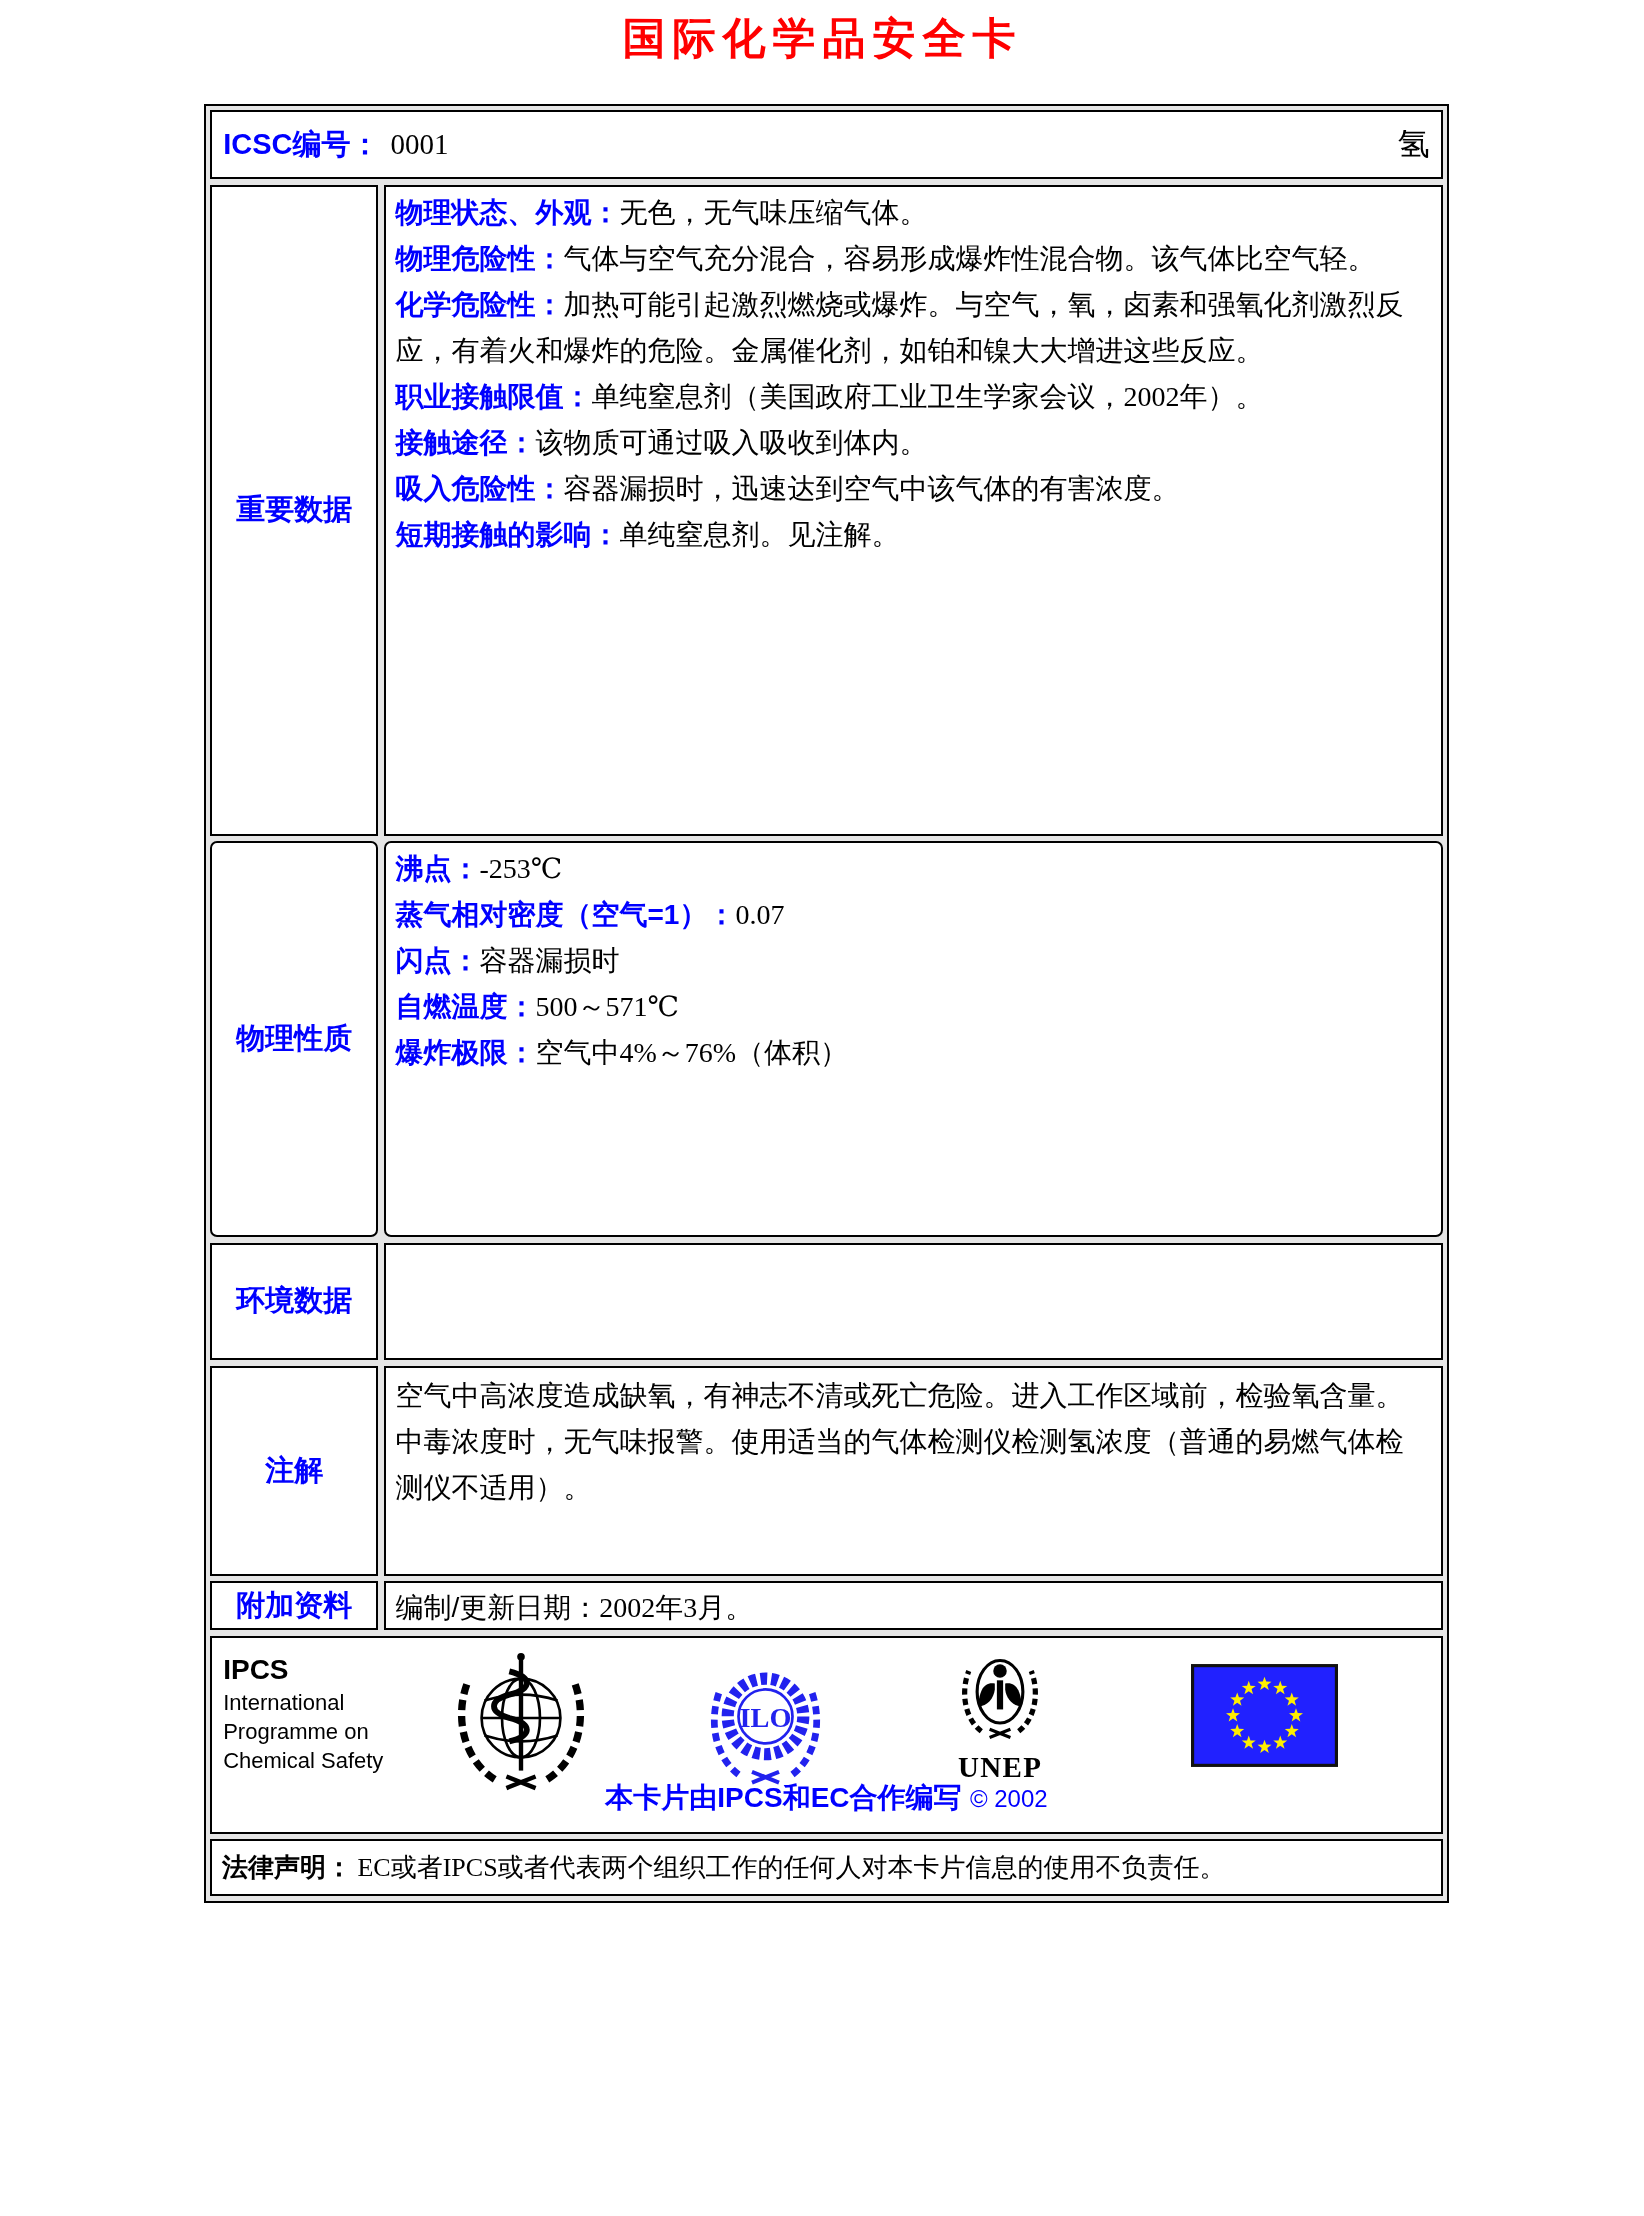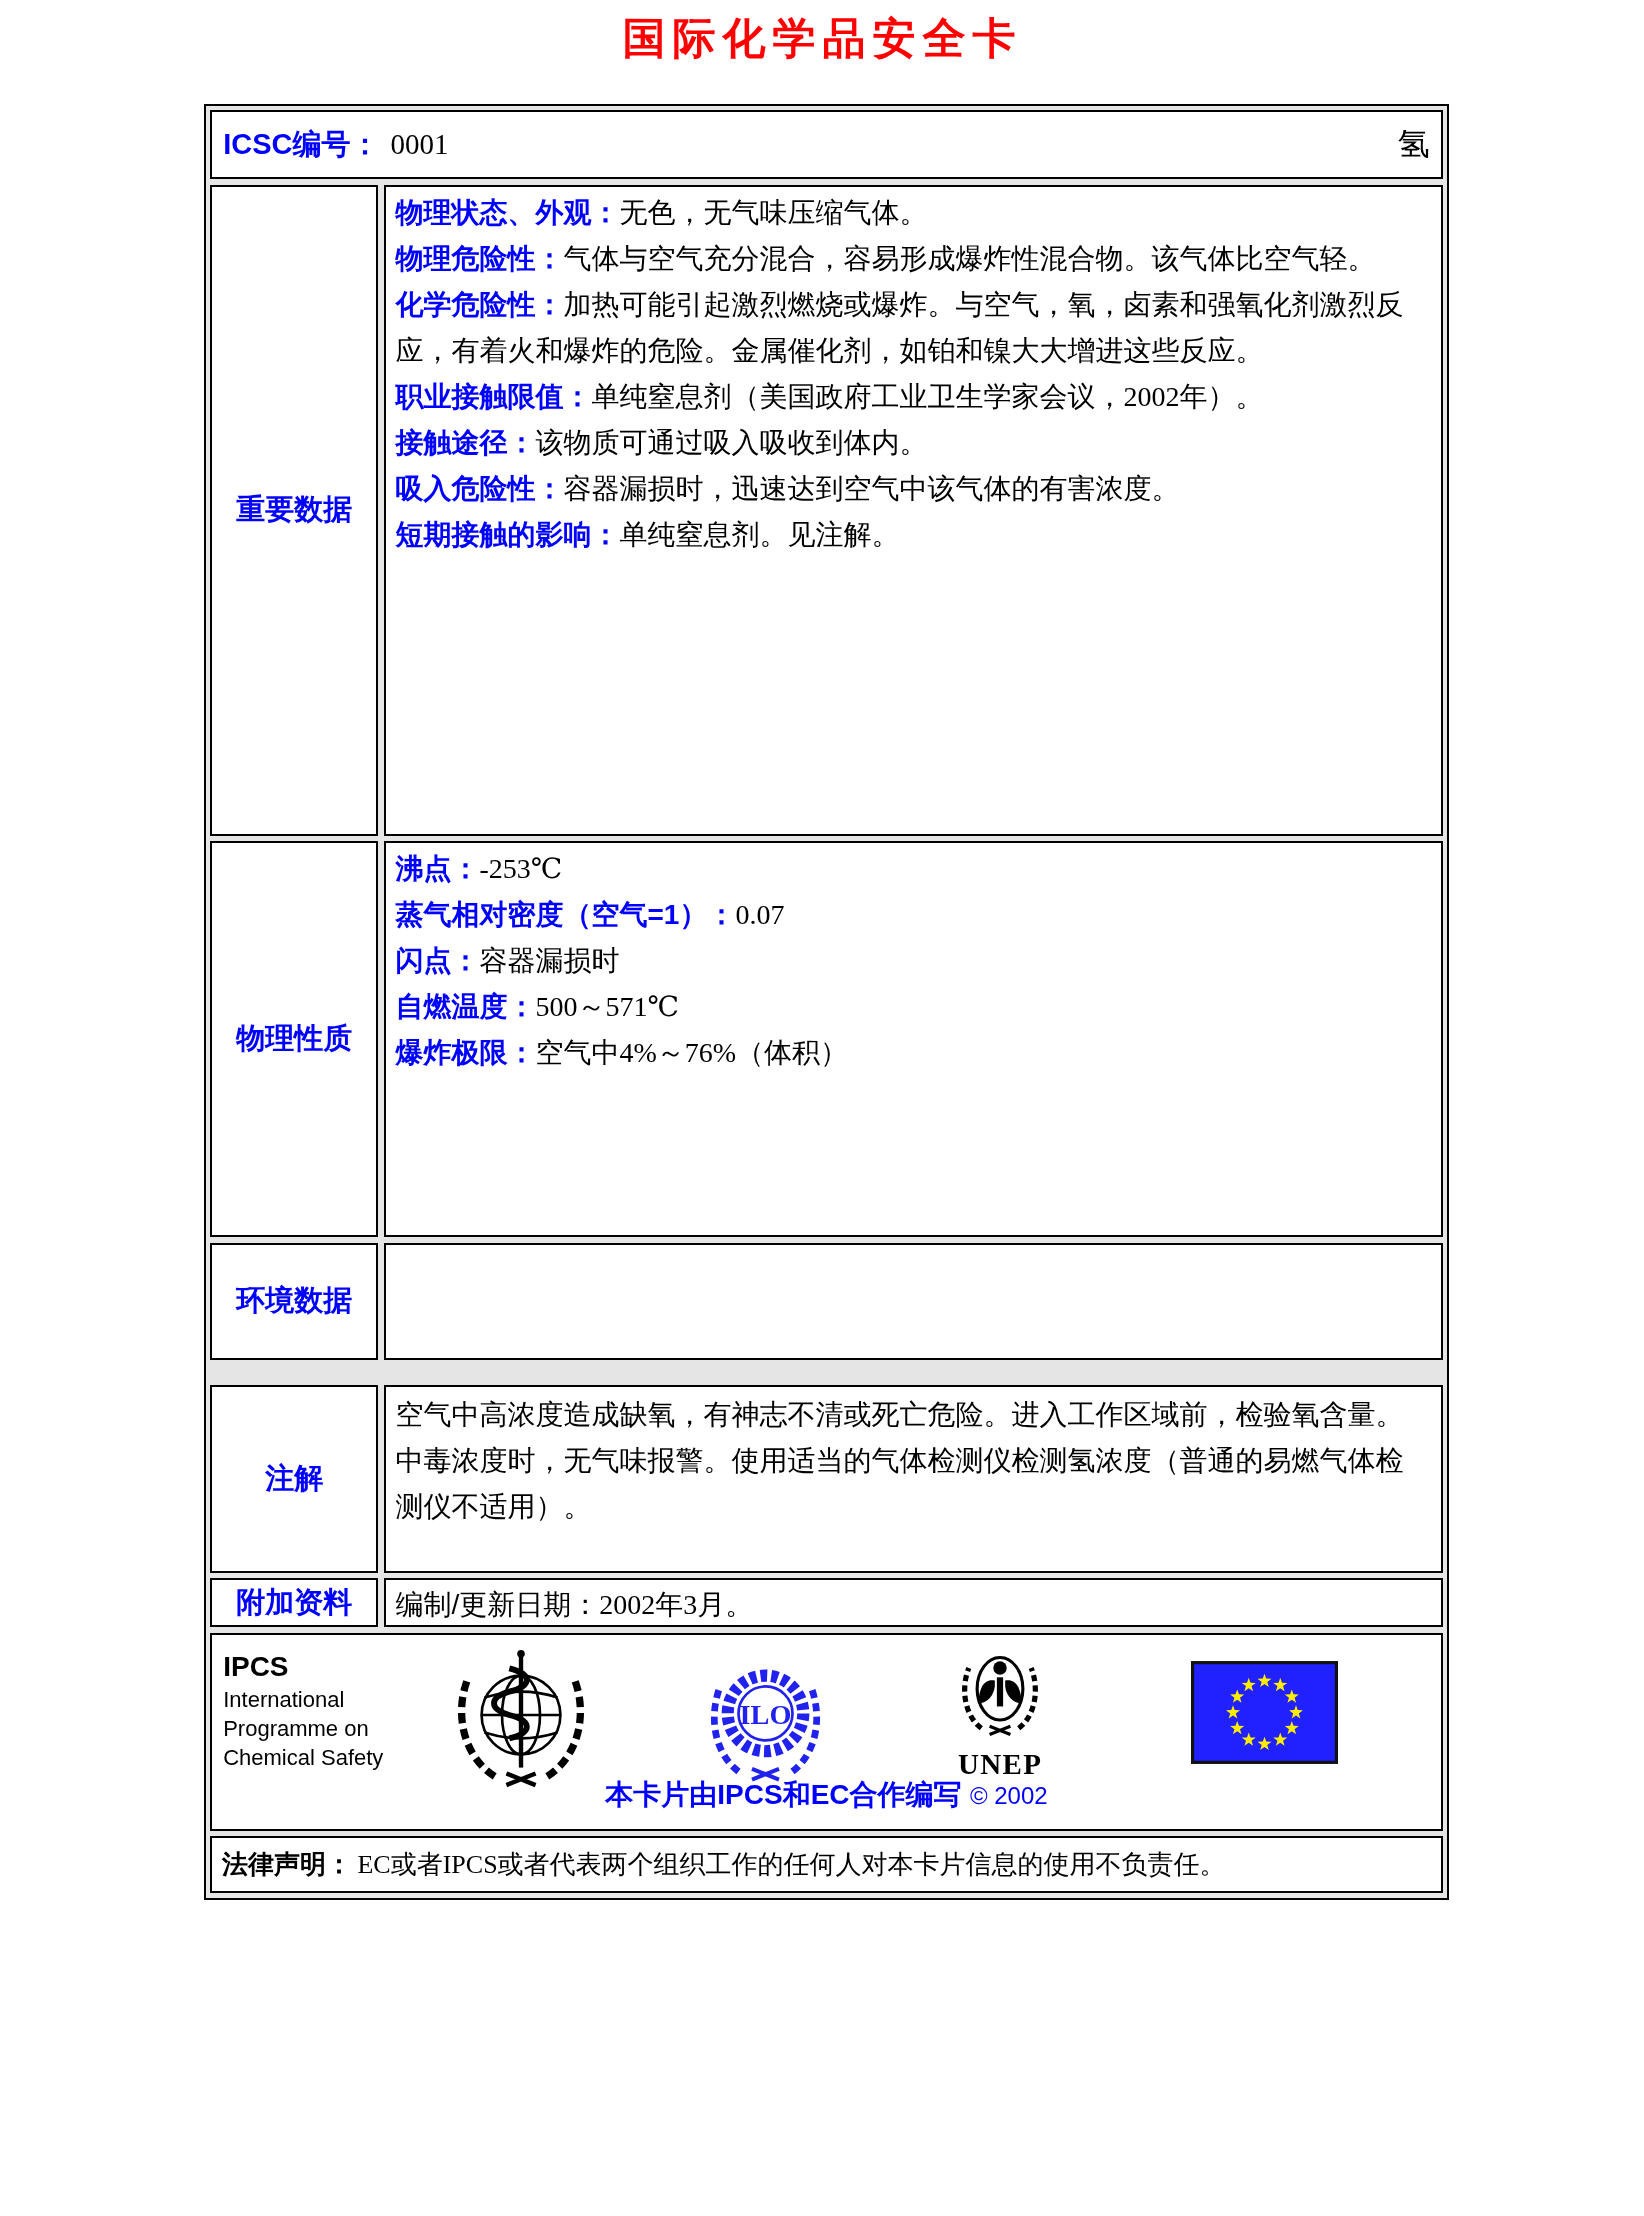--- a/index.html
+++ b/index.html
@@ -15,23 +15,23 @@
   .row:last-child{margin-bottom:0;}
   .cell{border:2.1px solid #000;background:#fff;box-sizing:border-box;}
   .label-cell{width:168px;flex:0 0 168px;display:flex;align-items:center;justify-content:center;
               color:#0000ff;font-family:Liberation Sans, sans-serif;
               font-weight:bold;font-size:29px;text-align:center;}
   .content-cell{flex:1;padding:5.6px 9.7px;font-size:28px;line-height:46px;}
   .full{flex:1;}
 
   .row-icsc .cell{height:69px;}
   .row-important .cell{height:651px;}
-  .row-physical .cell{height:396px;}
+  .row-physical .cell{height:396px;border-radius:7px;}
   .row-environ .cell{height:117px;}
-  .row-notes .cell{height:188px;margin-top:19px;}
+  .row-notes .cell{height:210px;}
   .row-additional .cell{height:49px;}
   .row-logos .cell{height:198px;}
   .row-legal .cell{height:57px;}
 
   .icsc-cell{display:flex;align-items:center;padding:0 11px;font-size:29px;}
   .icsc-cell .blue-label{font-size:29px;}
   .icsc-number{margin-left:11px;font-family:"Liberation Serif","DejaVu Serif",serif;}
   .chem-name{margin-left:auto;font-size:32px;}
 
   .blue-label{color:#0000ff;font-family:"Liberation Sans","DejaVu Sans",sans-serif;font-weight:bold;}

